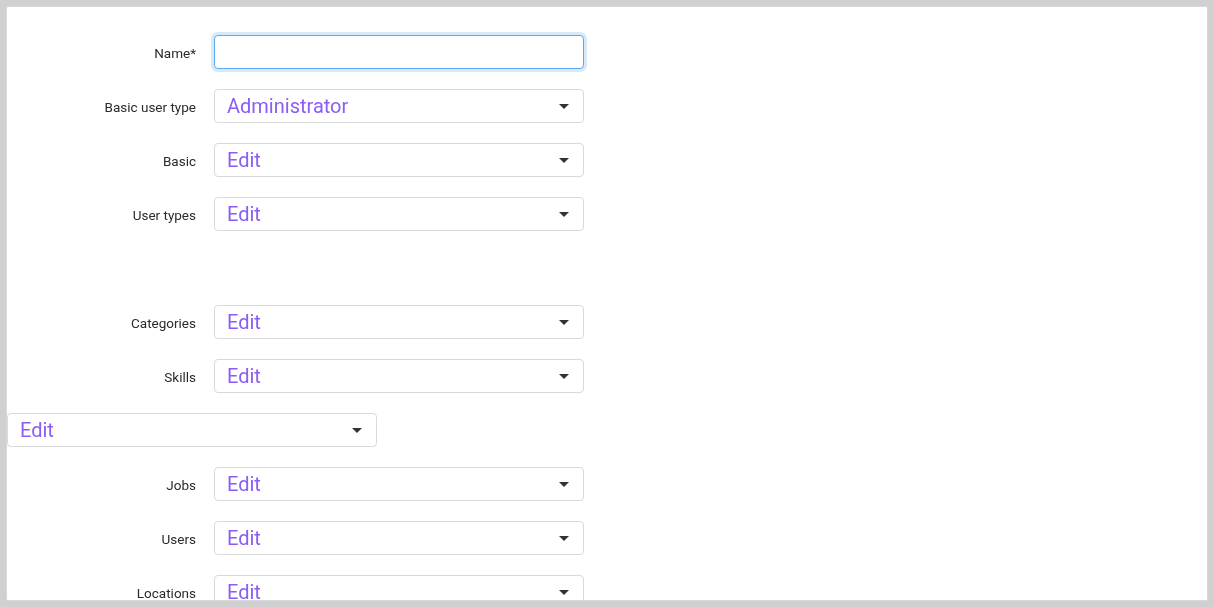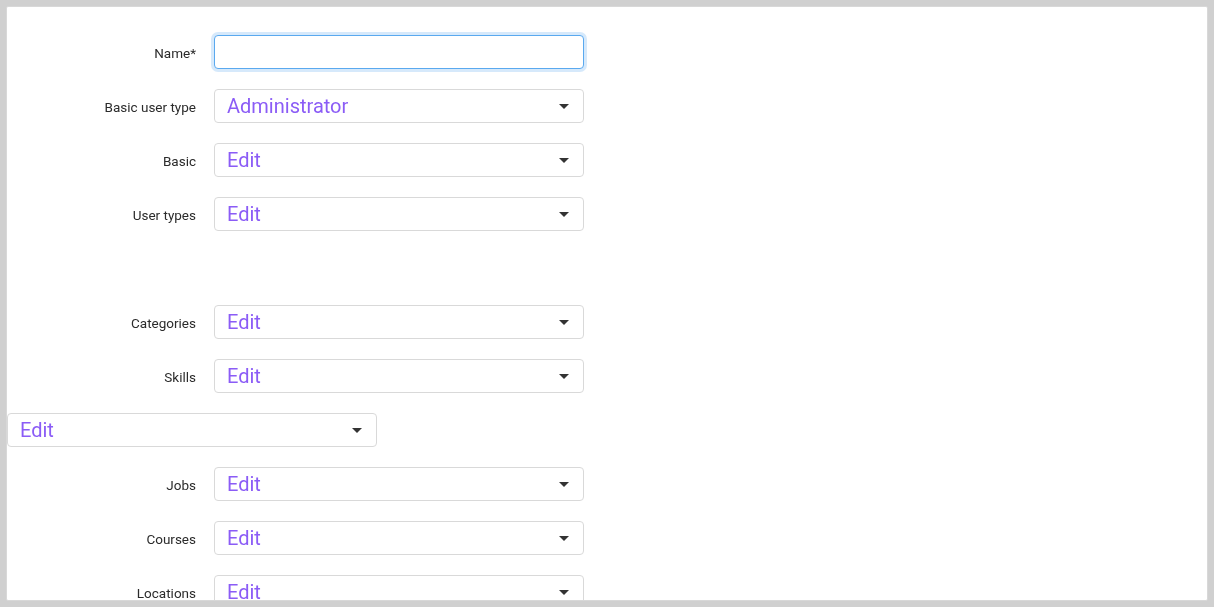--- a/index.html
+++ b/index.html
@@ -149,21 +149,21 @@
       <div class="form-row">
         <div class="label-col"><label>Jobs</label></div>
         <div class="control-col">
           <div class="dropdown">
             <span class="dropdown-value">Edit</span>
             <span class="caret"></span>
           </div>
         </div>
       </div>
       <div class="form-row">
-        <div class="label-col"><label>Courses</label></div>
+        <div class="label-col"><label>Users</label></div>
         <div class="control-col">
           <div class="dropdown">
             <span class="dropdown-value">Edit</span>
             <span class="caret"></span>
           </div>
         </div>
       </div>
       <div class="form-row">
         <div class="label-col"><label>Locations</label></div>
         <div class="control-col">

